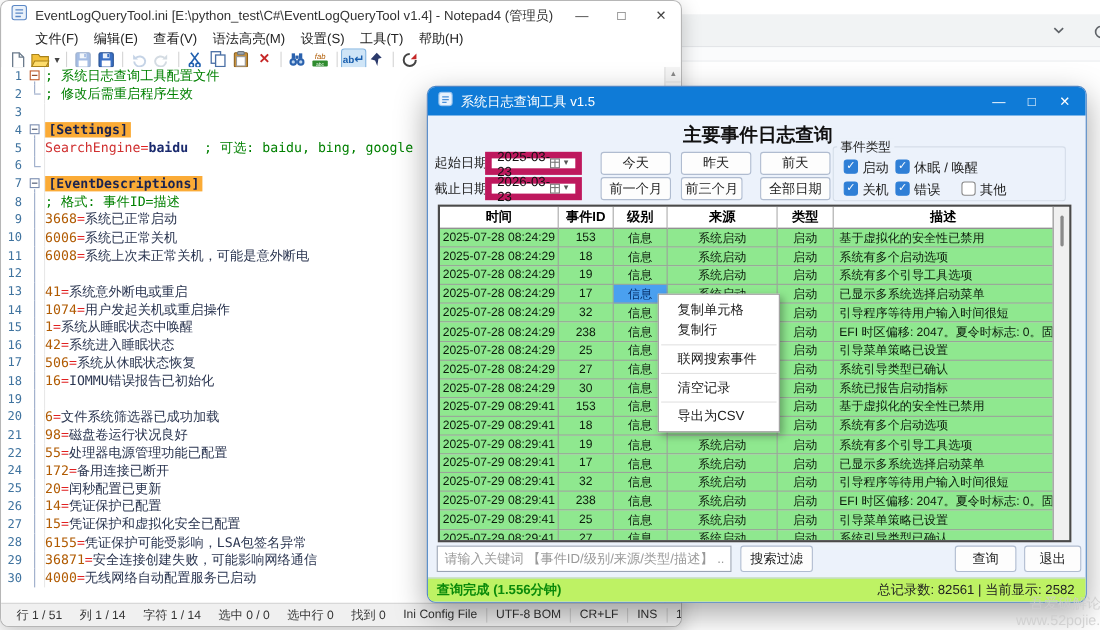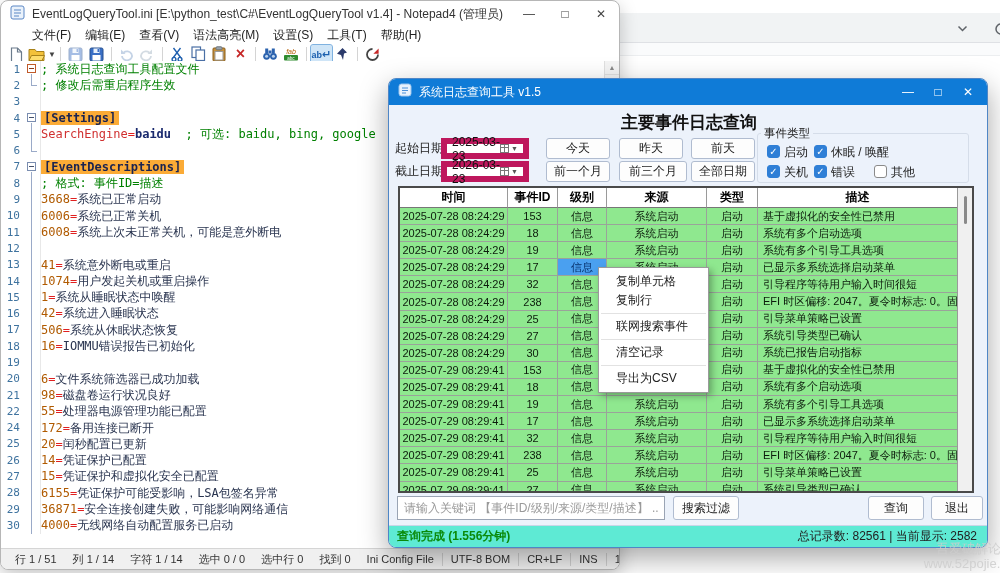--- a/index.html
+++ b/index.html
@@ -106,21 +106,21 @@
   .trow.hdr .tc { font-size:12px; border-right:1px solid #9a9a9a; border-bottom:1px solid #777; background:#fff; color:#000; }
   .tc.desc { justify-content:flex-start; padding-left:5px; }
   .tc.sel { background:#4aa0f0; color:#06306b; }
   .tscroll { position:absolute; right:0; top:0; bottom:0; width:15px; background:#f0f0f0; border-left:1px solid #9a9a9a; }
   .tthumb { position:absolute; left:6px; top:8px; width:3px; height:28px; background:#8a8a8a; border-radius:2px; }
 
   
   .srch { position:absolute; left:8px; top:417px; width:268px; height:24px; border:1px solid #9aa4b4;
     background:#fff; font-size:12px; padding:0 6px; color:#111; font-family:"Liberation Sans","DejaVu Sans",sans-serif; }
   .srch::placeholder { color:#9a9a9a; }
-  .dlg-status { position:absolute; left:0; right:0; bottom:0; height:22px; background:#5eead4;
+  .dlg-status { position:absolute; left:0; right:0; bottom:0; height:22px; background:#bef264;
     border-top:1px solid #c9d6e8; font-size:12px; display:flex; align-items:center; }
   .dlg-status .lft { color:#0a8a0a; font-weight:bold; padding-left:8px; }
   .dlg-status .rgt { position:absolute; right:10px; color:#222; }
 
   
   .ctx { position:absolute; left:598px; top:267px; width:111px; background:#fff; border:1px solid #9a9a9a;
     box-shadow:3px 3px 7px rgba(0,0,0,.3); padding:4px 0; z-index:60; }
   .ctx-item { height:19px; line-height:19px; padding-left:17px; font-size:12px; color:#222; white-space:nowrap; }
   .ctx-sep { height:1px; background:#e2e2e2; margin:3px 2px; }
 
@@ -545,21 +545,21 @@
 
     <div class="dlabel" style="left:6px; top:82px;">截止日期:</div>
     <div class="dinput" style="left:52px; top:82px; width:88px;">
       <span>2026-03-23</span>
       <span class="pick">
           <span class="pgrid"></span>
           <span class="pcaret">▼</span>
         </span>
     </div>
     <div class="btn" style="left:157px; top:82px; width:64px;">前一个月</div>
-    <div class="btn" style="left:230px; top:82px; width:68px;">前三个月</div>
+    <div class="btn" style="left:230px; top:82px; width:56px;">前三个月</div>
     <div class="btn" style="left:302px; top:82px; width:64px;">全部日期</div>
 
     <div class="groupbox"></div>
     <div class="gb-label">事件类型</div>
     <div></div>
 
     <div class="tbl">
         <div class="trow hdr">
           <div class="tc" style="width: 108px;">时间</div>
           <div class="tc" style="width: 50px;">事件ID</div>

